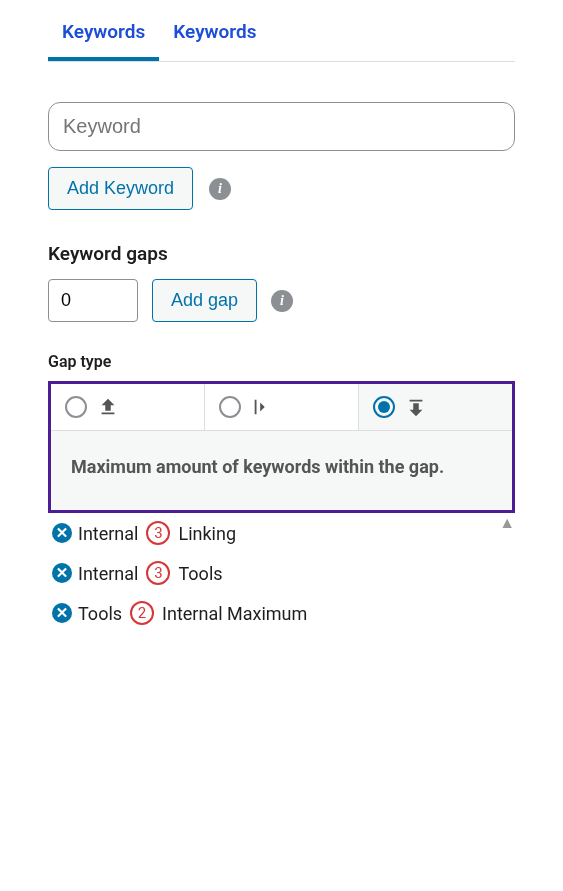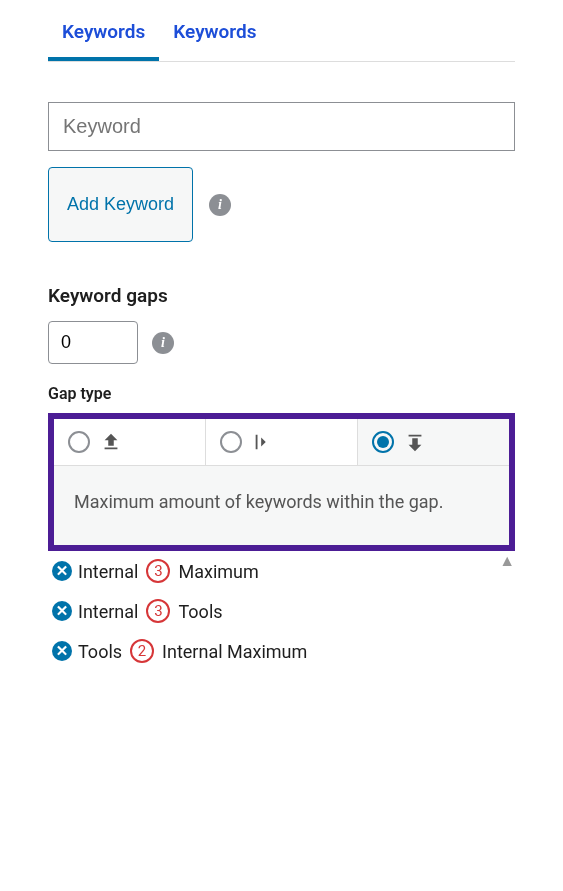--- a/index.html
+++ b/index.html
@@ -27,33 +27,33 @@
       color: #1d4ed8;
     }
     .tab.active {
       border-bottom: 4px solid #0073aa;
     }
     .keyword-input {
       width: 100%;
       padding: 12px 14px;
       font-size: 20px;
       border: 1px solid #8c8f94;
-      border-radius: 0;
+      border-radius: 12px;
       background: #fff;
       color: #333;
     }
     .keyword-input::placeholder { color: #757575; }
     .btn-row {
       display: flex;
       align-items: center;
       gap: 16px;
       margin-top: 16px;
     }
     .btn {
-      padding: 26px 18px;
+      padding: 10px 18px;
       font-size: 18px;
       border: 1px solid #0073aa;
       border-radius: 4px;
       background: #f6f7f7;
       color: #0073aa;
       cursor: pointer;
     }
     .info-icon {
       width: 22px;
       height: 22px;
@@ -65,43 +65,44 @@
       justify-content: center;
       font-family: Georgia, serif;
       font-style: italic;
       font-weight: bold;
       font-size: 14px;
       flex-shrink: 0;
     }
     .section-heading {
       font-size: 19px;
       font-weight: 600;
-      margin-top: 42px;
+      margin-top: 32px;
       margin-bottom: 14px;
     }
     .small-heading {
       font-size: 16px;
       font-weight: 600;
-      margin-top: 20px;
+      margin-top: 30px;
       margin-bottom: 10px;
     }
     .gap-row {
       display: flex;
       align-items: center;
       gap: 14px;
     }
     .num-input {
       width: 90px;
       padding: 10px 12px;
       font-size: 18px;
       border: 1px solid #8c8f94;
       border-radius: 4px;
     }
     .gap-type-box {
-      border: 6px solid #4c1d95;
+      border: 3px solid #4c1d95;
+      font-weight: bold;
     }
     .gap-type-radios {
       display: flex;
     }
     .gap-type-option {
       flex: 1;
       display: flex;
       align-items: center;
       gap: 10px;
       padding: 12px 14px;
@@ -195,20 +196,21 @@
 
   <div class="btn-row">
     <button class="btn">Add Keyword</button>
     <span class="info-icon">i</span>
   </div>
 
   <div class="section-heading">Keyword gaps</div>
 
   <div class="gap-row">
     <input class="num-input" type="text" value="0" style="">
+    <button class="btn">Add gap</button>
     <span class="info-icon">i</span>
   </div>
 
   <div class="small-heading">Gap type</div>
 
   <div class="gap-type-box">
     <div class="gap-type-radios">
       <div class="gap-type-option">
         <span class="radio"></span>
         <span>
@@ -240,21 +242,21 @@
   </div>
 
 
   <div class="configured-list-wrap">
     <span class="scroll-arrow">▲</span>
 
     <div class="configured-item">
       <span class="remove-icon">✕</span>
       <span>Internal</span>
       <span class="gap-badge">3</span>
-      <span>Maximum</span>
+      <span>Linking</span>
     </div>
 
     <div class="configured-item">
       <span class="remove-icon">✕</span>
       <span>Internal</span>
       <span class="gap-badge">3</span>
       <span>Tools</span>
     </div>
 
     <div class="configured-item">

